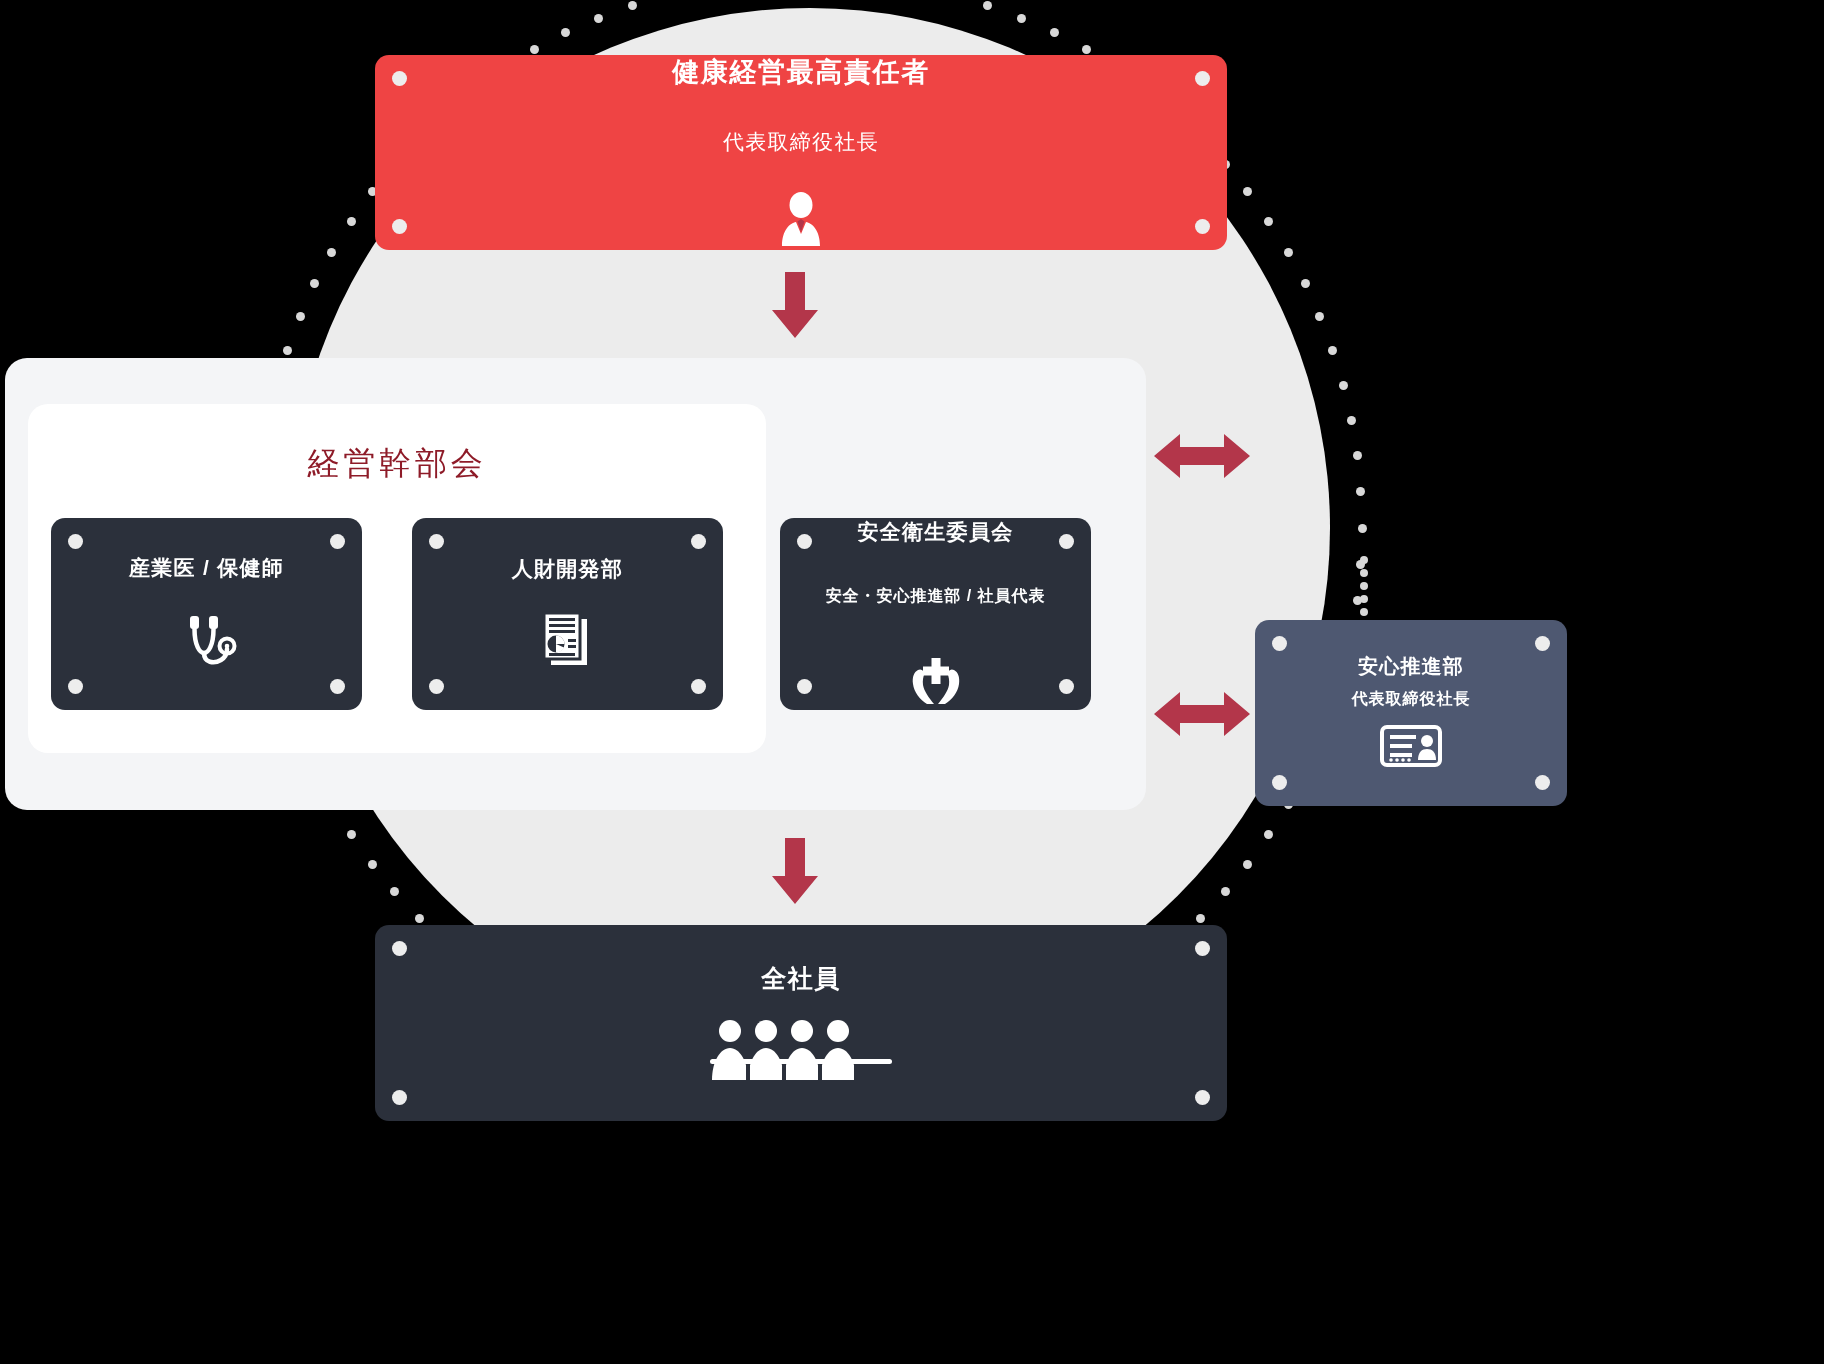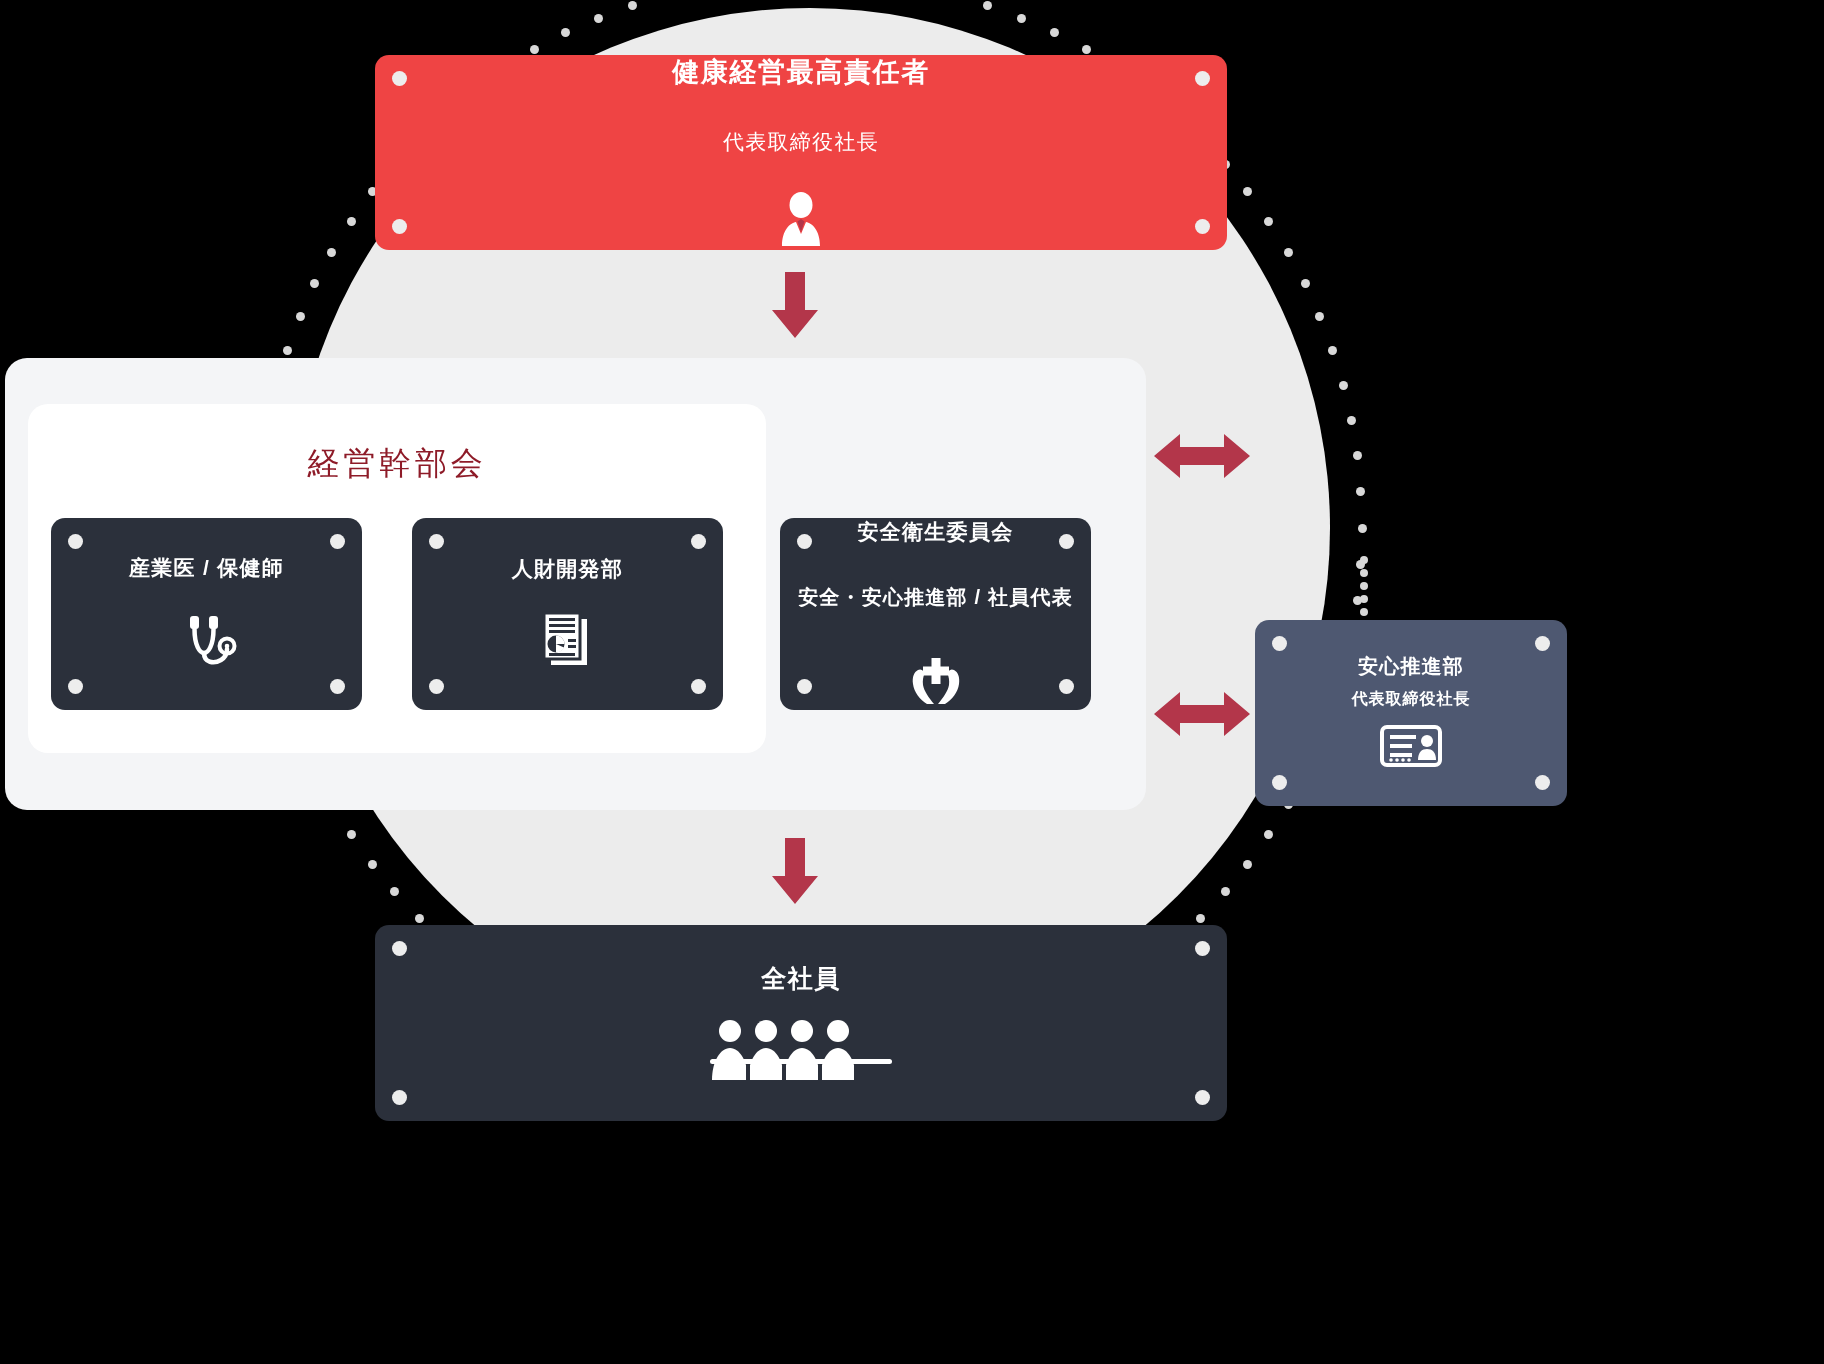--- a/index.html
+++ b/index.html
@@ -72,21 +72,21 @@
     font-family: "Liberation Serif", "DejaVu Serif", serif;
     font-size: 32px; letter-spacing: .12em;
   }
 
   .sub-card { background: #2b303b; }
   #card-doctor { left: 51px;  top: 518px; width: 311px; height: 192px; }
   #card-hrd    { left: 412px; top: 518px; width: 311px; height: 192px; }
   #card-safety { left: 780px; top: 518px; width: 311px; height: 192px; justify-content: space-between; }
 
   .sub-card .t-main { font-size: 21px; }
-  .sub-card .t-sub  { font-size: 20px; font-weight: bold; margin-top: 10px; }
+  .sub-card .t-sub  { font-size: 16px; font-weight: bold; margin-top: 10px; }
   .sub-card .icon   { margin-top: 18px; }
   #card-doctor .icon, #card-hrd .icon { margin-top: 26px; }
 
   #exec-box {
     left: 1255px; top: 363px; width: 312px; height: 186px;
     background: #2b303b;
   }
   #exec-box .t-main { font-size: 20px; }
   #exec-box .t-sub  { font-size: 17px; font-weight: bold; margin-top: 10px; }
   #exec-box .icon   { margin-top: 12px; }

